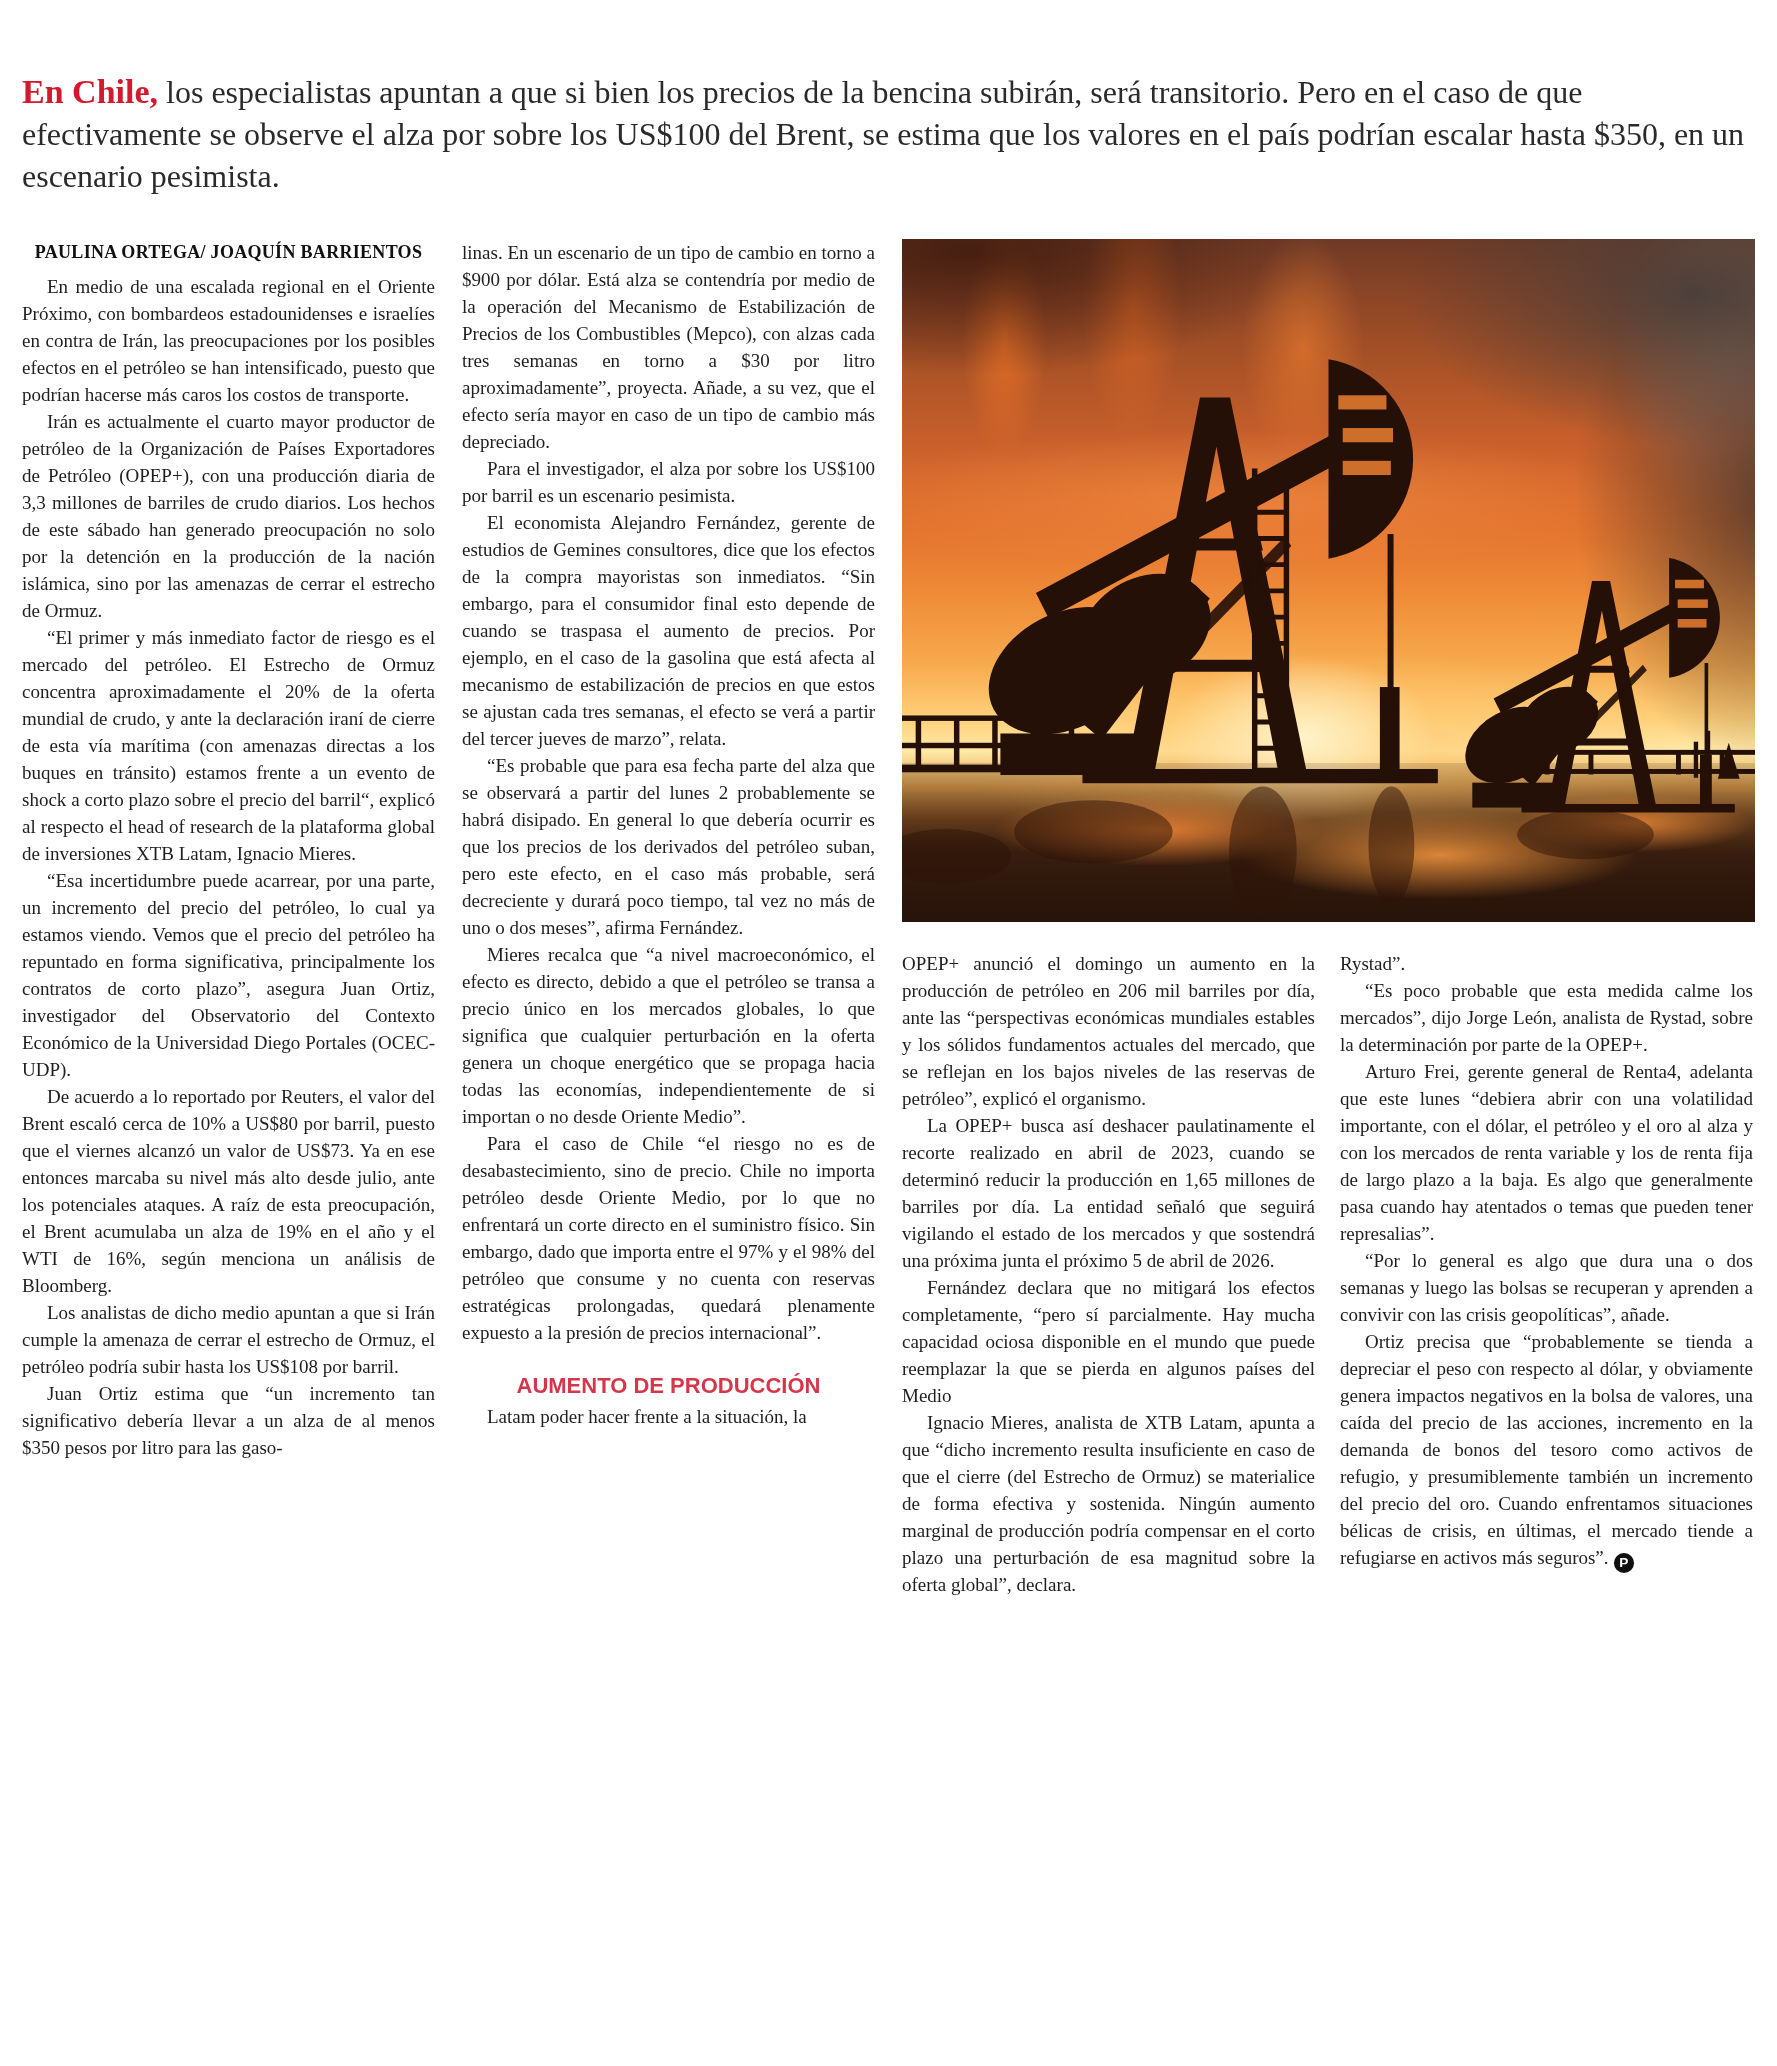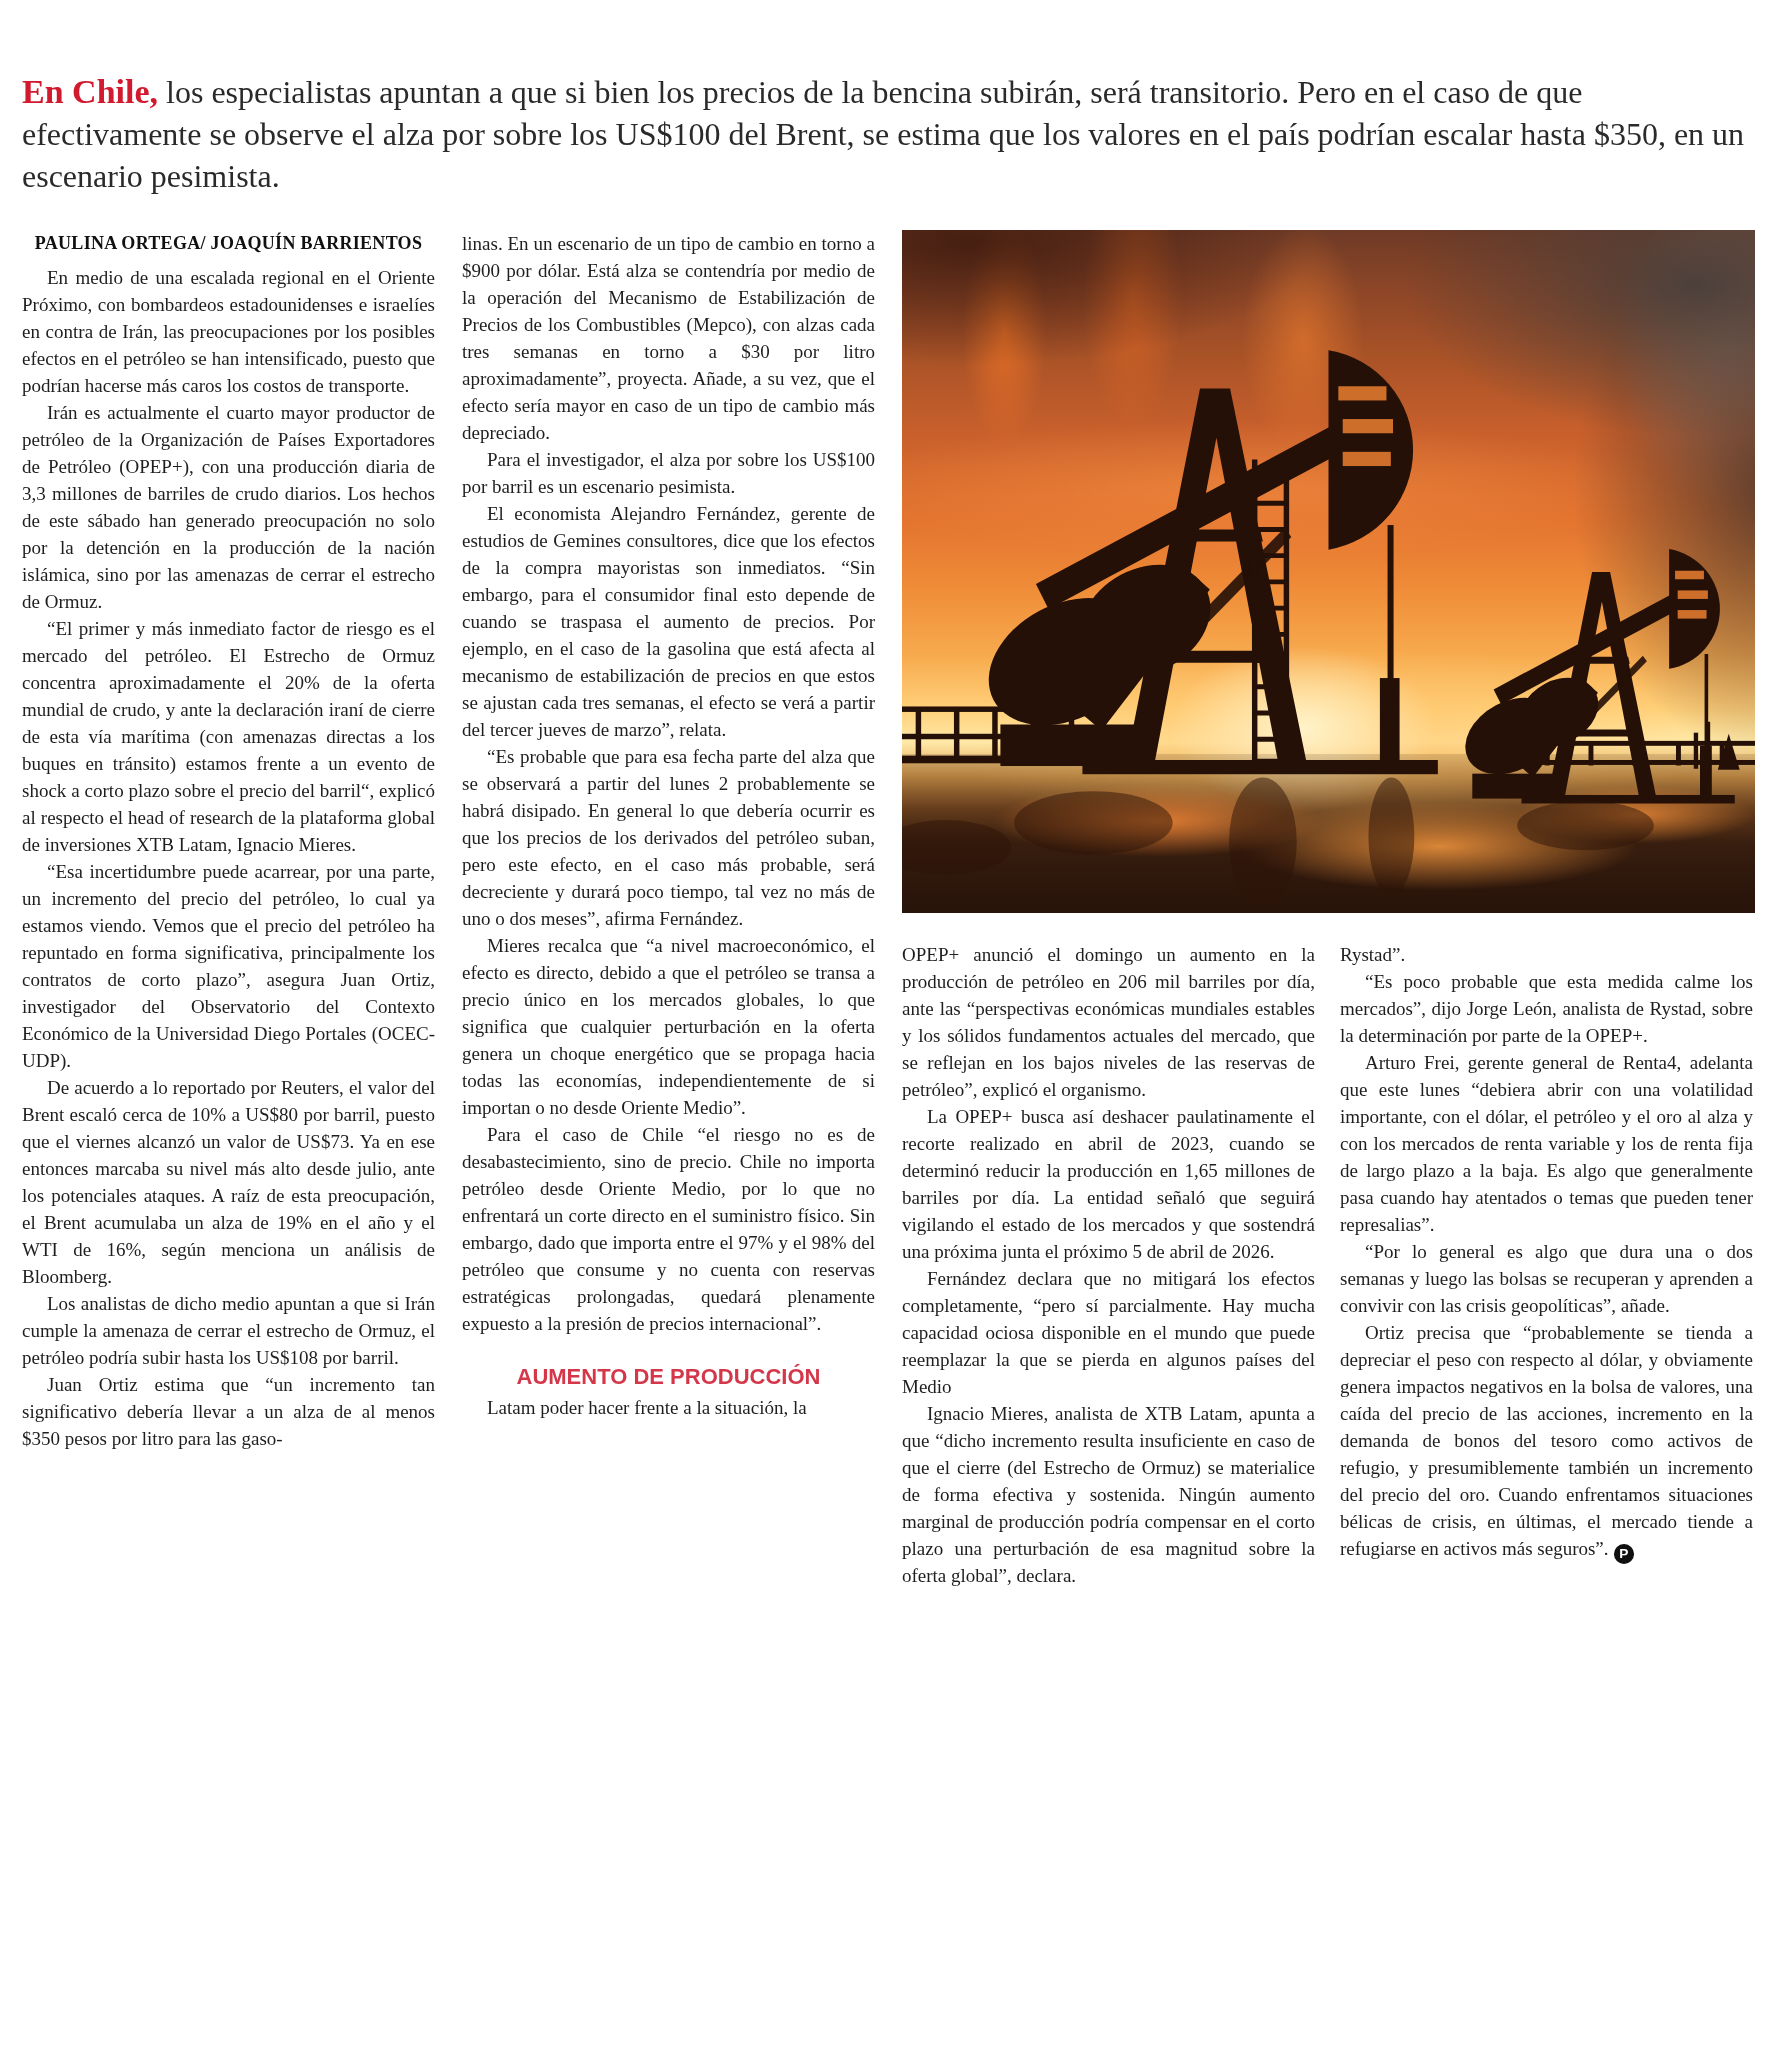--- a/index.html
+++ b/index.html
@@ -7,21 +7,21 @@
     width:1778px;height:2066px;box-sizing:border-box;
     padding:18.6px 22px 0 22px;background:#ffffff;overflow:hidden;
     font-family:"Liberation Serif",serif;color:#222;
   }
   .headline{
     margin:0;font-family:"Liberation Sans",sans-serif;font-weight:700;
     font-size:81px;line-height:1.09;letter-spacing:-2.7px;color:#0d0d0d;
     white-space:pre-line;
   }
   .lede{
-    margin:52px 0 33px 0;font-size:32px;line-height:42px;color:#2a2a2a;
+    margin:52px 0 42px 0;font-size:32px;line-height:42px;color:#2a2a2a;
     text-align:left;
   }
   .lead-in{color:#d21a2e;font-weight:700;font-size:34px;}
   .main{display:flex;gap:27px;align-items:flex-start;}
   .col{
     width:413px;flex:0 0 auto;text-align:justify;
     font-size:19px;line-height:27px;color:#1e1e1e;
     hyphens:auto;-webkit-hyphens:auto;
   }
   .byline{

